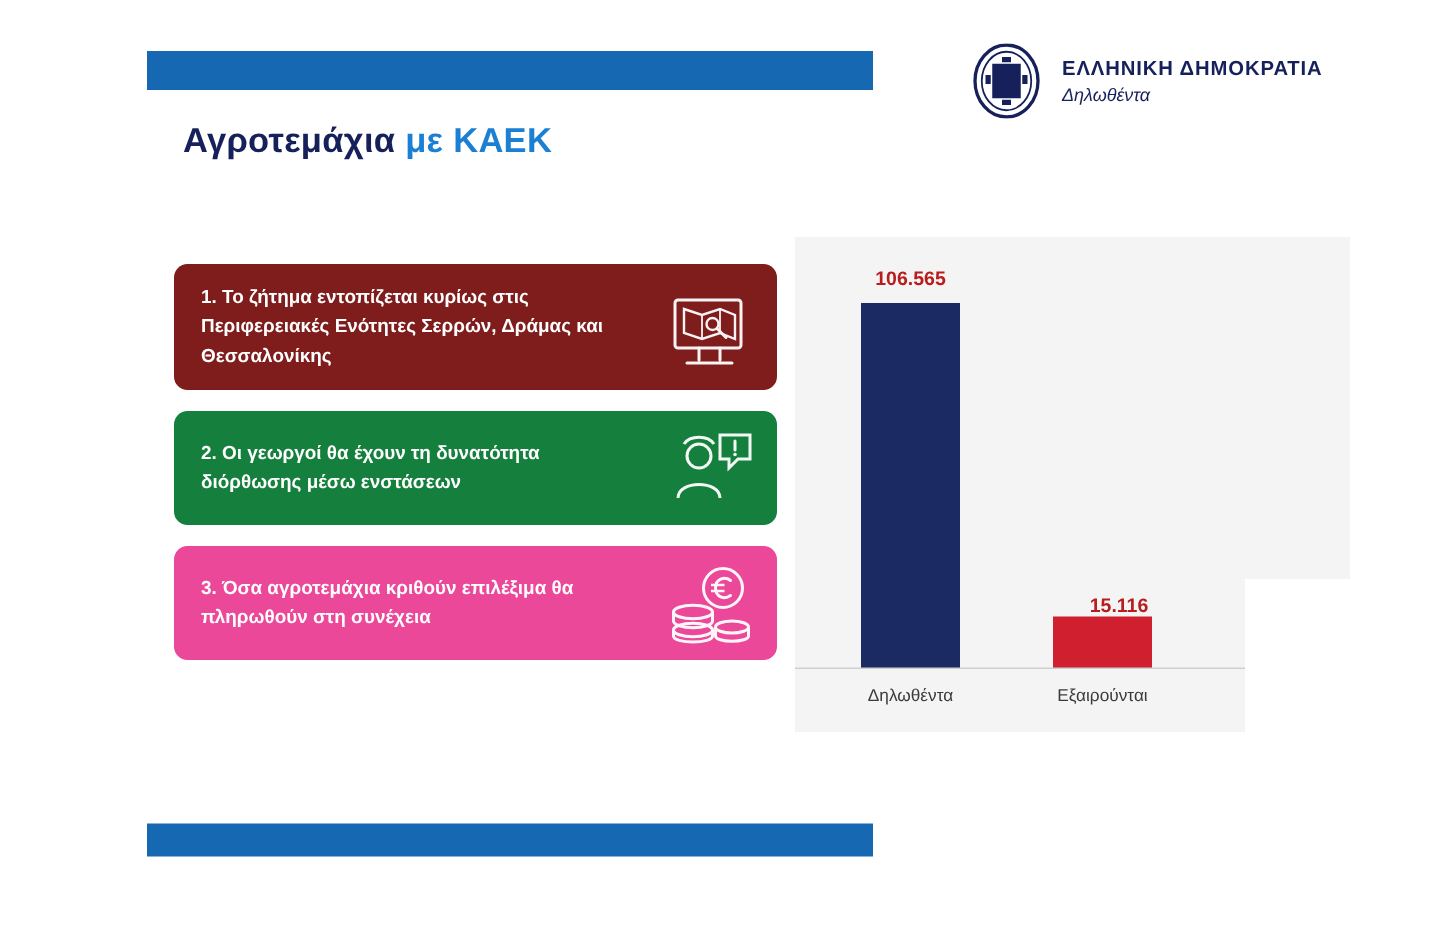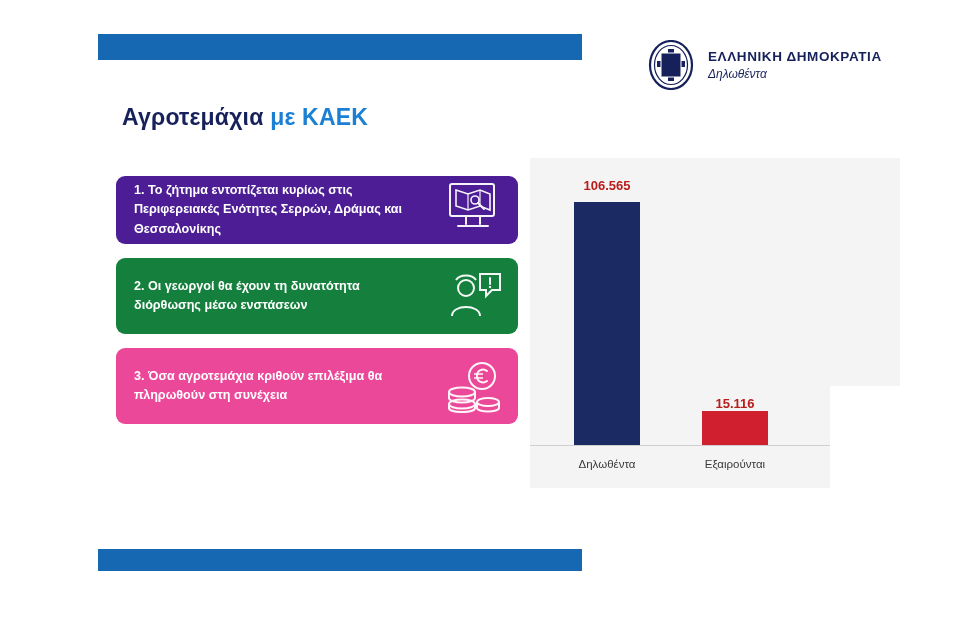--- a/index.html
+++ b/index.html
@@ -41,31 +41,30 @@
   
   .title {
     position: absolute;
     left: 122px;
     top: 80px;
     font-size: 23px;
     font-weight: bold;
     color: #16215b;
     letter-spacing: 0.2px;
     white-space: nowrap;
-    margin-top: 24px;
   }
   .title .accent {
     color: #1b7fd4;
   }
 
   
   .logo-area {
     position: absolute;
     left: 648px;
-    top: 40px;
+    top: 29px;
     display: flex;
     align-items: center;
     gap: 14px;
   }
   .logo-emblem {
     width: 46px;
     height: 50px;
   }
   .logo-text .line1 {
     font-size: 13.5px;
@@ -96,21 +95,21 @@
     min-height: 52px;
     box-sizing: border-box;
     display: flex;
     align-items: center;
   }
   .card-text {
     font-size: 12.6px;
     line-height: 1.52;
     font-weight: bold;
   }
-  .card.c1 { background: #4c1d95; height: 68px; }
+  .card.c1 { background: #7f1d1d; height: 84px; }
   .card.c2 { background: #15803d; height: 76px; }
   .card.c3 { background: #ec4899; height: 76px; }
   .card-icon {
     position: absolute;
     right: 14px;
     bottom: 8px;
     width: 62px;
     height: 58px;
     opacity: 0.95;
   }
@@ -162,21 +161,21 @@
   }
   .bar-value {
     position: absolute;
     font-size: 13px;
     font-weight: bold;
     color: #b91c1c;
     text-align: center;
     width: 120px;
   }
   .val-declared { left: 17px; top: 20px; }
-  .val-excluded { left: 145px; top: 238px; }
+  .val-excluded { left: 156px; top: 238px; }
   .axis-line {
     position: absolute;
     left: 0;
     bottom: 42px;
     width: 300px;
     height: 1px;
     background: #cfcfcf;
   }
   .axis-label {
     position: absolute;

